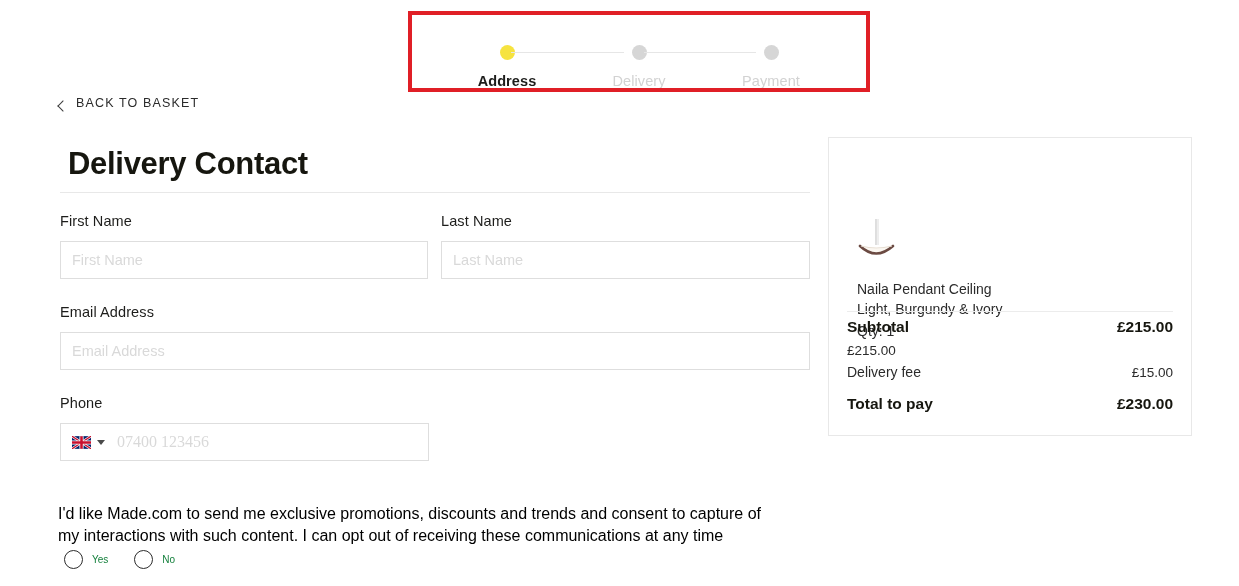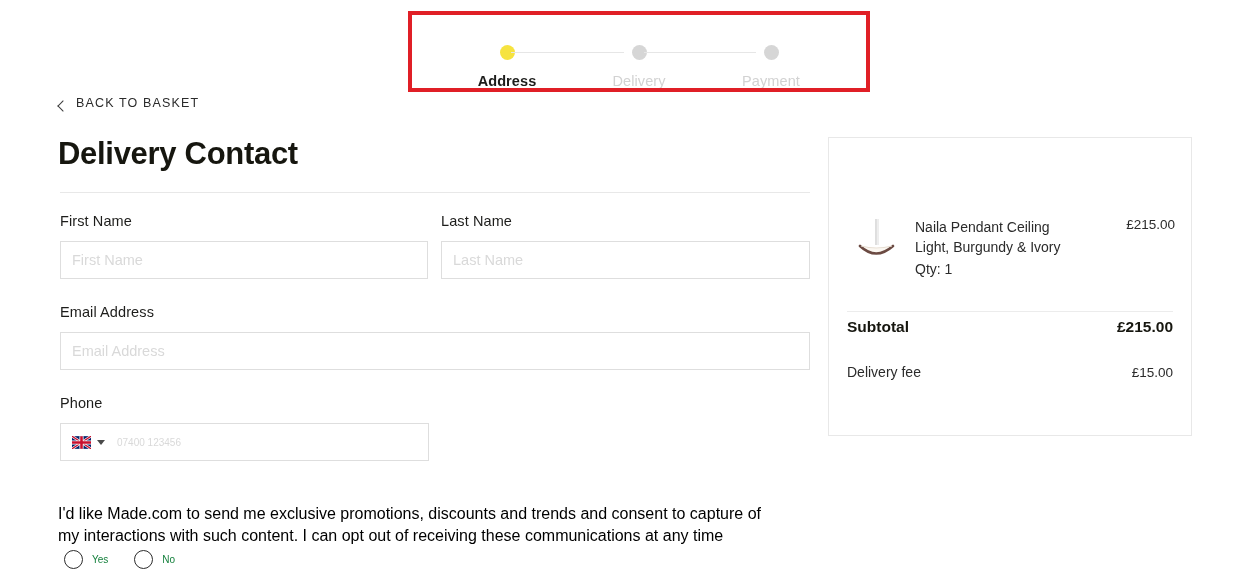--- a/index.html
+++ b/index.html
@@ -107,21 +107,21 @@
     font-size: 12.5px;
     letter-spacing: 1.15px;
     color: #2b2b2b;
   }
 
   
   #page-title {
     position: absolute;
     left: 58px;
     top: 136px;
-    margin: 0;
+    margin: 10px;
     font-size: 31px;
     font-weight: bold;
     letter-spacing: -0.3px;
     color: #16160f;
   }
   #title-divider {
     position: absolute;
     left: 60px;
     top: 192px;
     width: 750px;
@@ -188,22 +188,22 @@
     width: 0; height: 0;
     border-left: 4px solid transparent;
     border-right: 4px solid transparent;
     border-top: 5px solid #4a4a4a;
   }
   #input-phone {
     border: 0;
     outline: none;
     flex: 1;
     height: 100%;
-    font-family: Liberation Sans, sans-serif;
-    font-size: 10px;
+    font-family: Liberation Serif, serif;
+    font-size: 16px;
     color: #0f766e;
     background: transparent;
     padding: 0 4px;
   }
   #input-phone::placeholder { color: #d9d9d9; }
 
   
   #consent-text {
     position: absolute;
     left: 58px;
@@ -262,20 +262,21 @@
     letter-spacing: 0.1px;
     color: #1d1d1b;
   }
   #summary-line-item {
     position: absolute;
     left: 18px;
     top: 77px;
     right: 12px;
     display: flex;
     align-items: flex-start;
+    flex-direction: column;
   }
   #item-thumb {
     width: 58px;
     height: 62px;
     flex: 0 0 58px;
     position: relative;
   }
   #item-thumb svg { display: block; }
   #item-info {
     flex: 1;
@@ -424,13 +425,17 @@
   <div id="summary-divider"></div>
 
   <div class="total-row" id="row-subtotal">
     <span class="lbl bold">Subtotal</span>
     <span class="val bold">£215.00</span>
   </div>
   <div class="total-row" id="row-delivery">
     <span class="lbl reg">Delivery fee</span>
     <span class="val reg">£15.00</span>
   </div>
+  <div class="total-row" id="row-total">
+    <span class="lbl bold">Total to pay</span>
+    <span class="val bold">£230.00</span>
+  </div>
 </div>
 
 </body></html>

